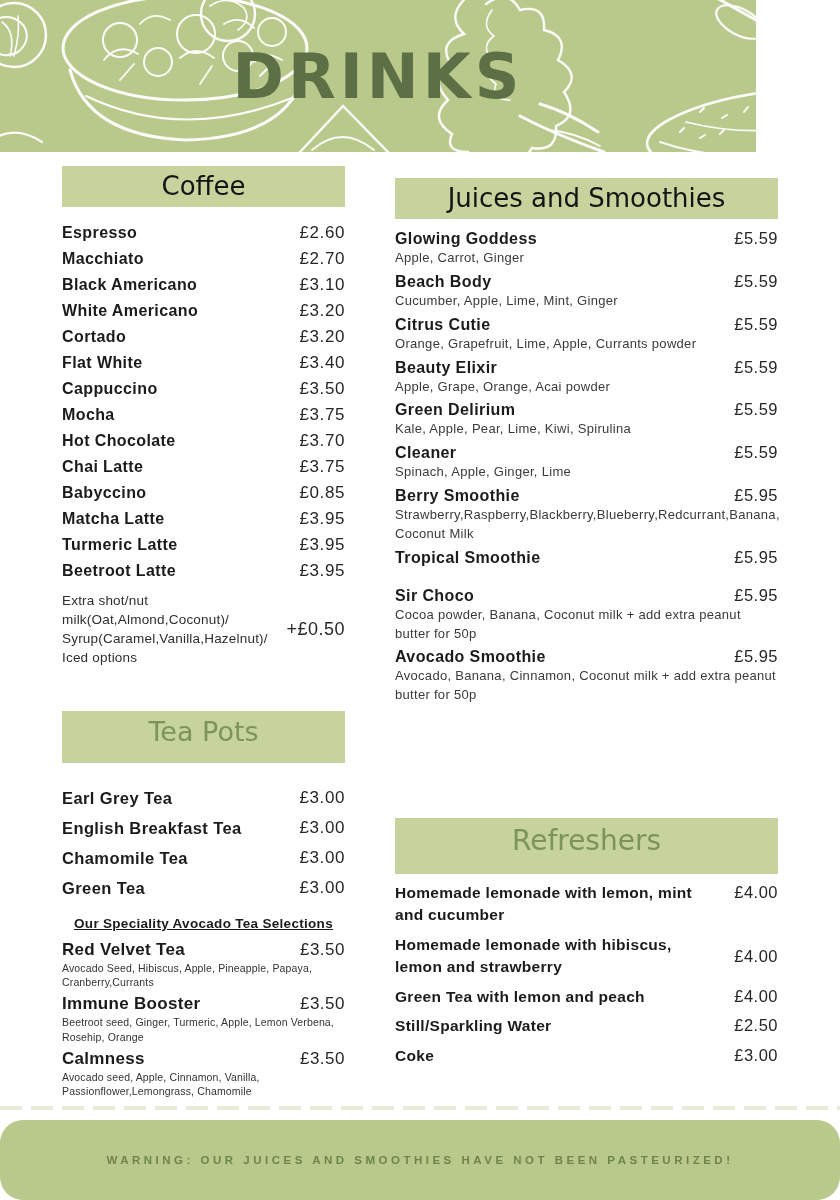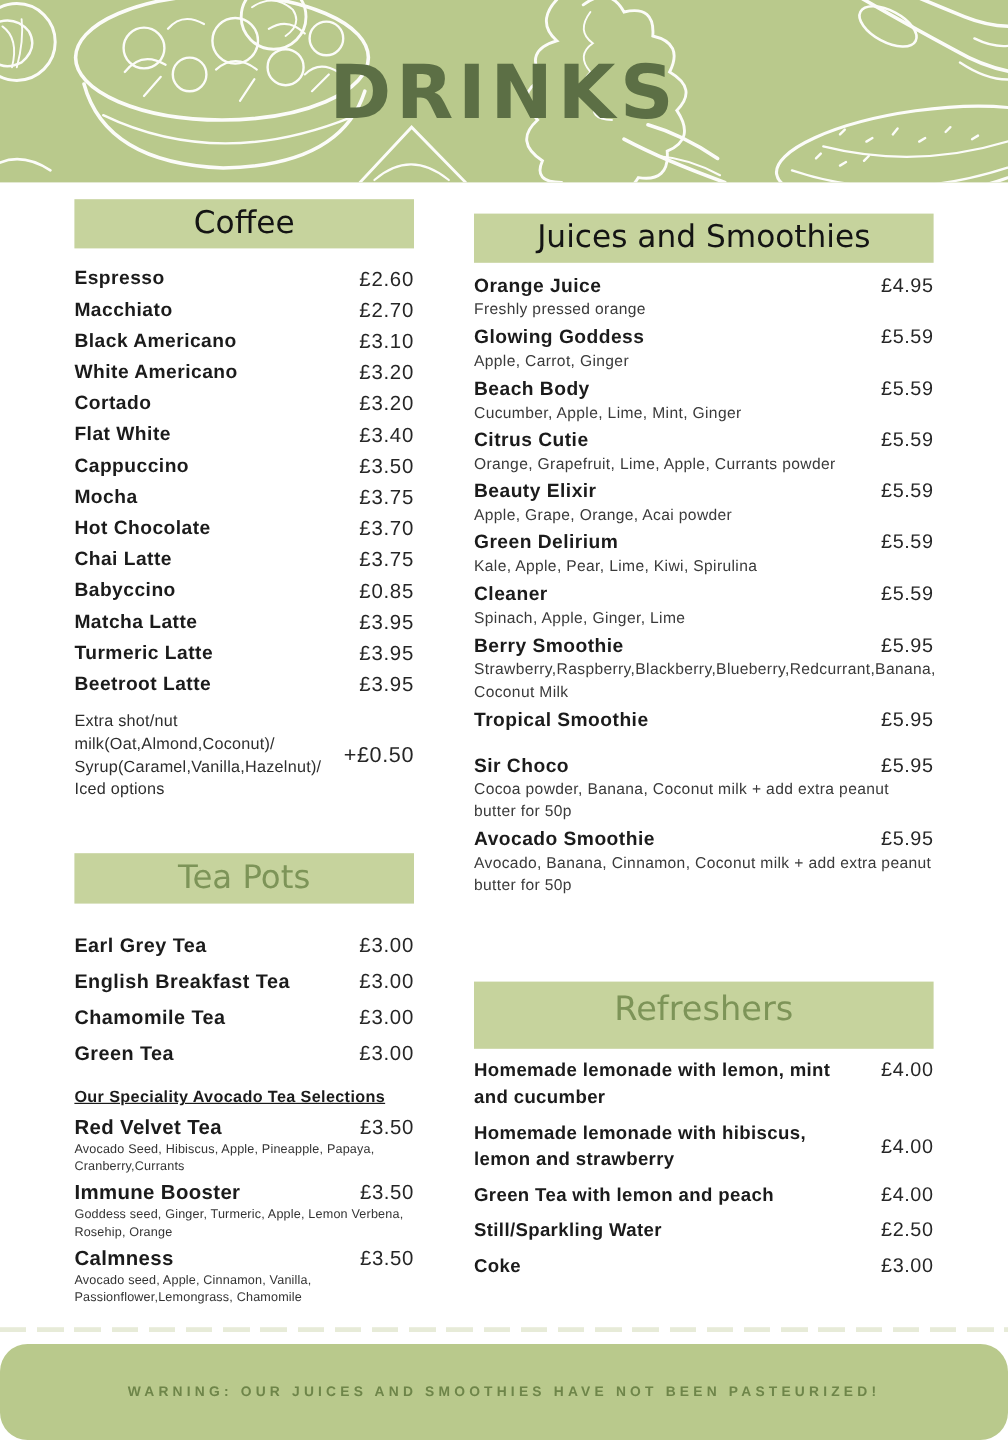--- a/index.html
+++ b/index.html
@@ -8,21 +8,21 @@
     position:relative;
     background:#ffffff;
     font-family:"Liberation Sans", sans-serif;
     overflow:hidden;
     color:#1b1b1b;
   }
 
   
   .top-banner {
     position:absolute; top:0; left:0;
-    width:840px; height:152px;
+    width:756px; height:152px;
     background:#b9c98c;
     overflow:hidden;
   }
   .top-banner svg { position:absolute; top:0; left:0; }
   .menu-title {
     position:absolute; top:40px; left:0; width:100%;
     text-align:center;
     font-size:62px; font-weight:800; letter-spacing:4px;
     color:#5c6f45;
     font-family:"DejaVu Sans","Liberation Sans",sans-serif;
@@ -34,39 +34,40 @@
   .tea-section        { position:absolute; left:62px;  top:711px; width:283px; }
   .refreshers-section { position:absolute; left:395px; top:818px; width:383px; }
 
   .section-bar {
     background:#c6d39d;
     text-align:center;
     font-family:"DejaVu Sans","Liberation Sans",sans-serif;
   }
   .bar-coffee    { height:41px; line-height:41px; font-size:26px; color:#141414; }
   .bar-juices    { height:41px; line-height:41px; font-size:26px; color:#141414; }
-  .bar-tea       { height:42px; line-height:42px; font-size:27px; color:#7d9458; }
+  .bar-tea       { height:52px; line-height:42px; font-size:27px; color:#7d9458; }
   .bar-refresh   { height:56px; line-height:46px; font-size:28px; color:#7d9458; }
 
   
   .coffee-list { margin-top:13px; }
   .coffee-list .row { display:flex; justify-content:space-between; align-items:center; height:26px; }
   .name  { font-weight:700; font-size:16px; letter-spacing:0.4px; color:#1b1b1b; }
   .price { font-size:17px; font-weight:400; color:#262626; letter-spacing:0.6px; }
 
   .extra-row { display:flex; justify-content:space-between; align-items:center; margin-top:7px; }
   .extra-label { width:208px; font-size:13.5px; line-height:1.42; color:#2e2e2e; letter-spacing:0.2px; }
   .extra-price { font-size:18px; color:#262626; letter-spacing:0.5px; }
 
   .tea-list { margin-top:20px; }
   .tea-list .row { display:flex; justify-content:space-between; align-items:center; height:30px; }
   .tea-list .name { font-size:16.5px; }
 
   .spec-heading {
     margin:13px 0 9px;
+    text-align:center;
     font-size:13.5px; font-weight:700; letter-spacing:0.3px;
     text-decoration:underline;
     color:#1b1b1b;
   }
   .spec-item .srow { display:flex; justify-content:space-between; align-items:baseline; }
   .spec-item .sname { font-size:17px; font-weight:700; letter-spacing:0.3px; }
   .spec-item .sprice { font-size:17px; color:#262626; letter-spacing:0.5px; }
   .spec-item .sdesc { font-size:10.5px; color:#333; letter-spacing:0.15px; line-height:1.35; margin:1px 0 5px; }
 
   
@@ -240,41 +241,34 @@
         <span class="sname">Red Velvet Tea</span>
         <span class="sprice">£3.50</span>
       </div>
     <div class="sdesc">Avocado Seed, Hibiscus, Apple, Pineapple, Papaya, Cranberry,Currants</div>
   </div>
   <div class="spec-item">
     <div class="srow">
         <span class="sname">Immune Booster</span>
         <span class="sprice">£3.50</span>
       </div>
-    <div class="sdesc">Goddess seed, Ginger, Turmeric, Apple, Lemon Verbena, Rosehip, Orange</div>
+    <div class="sdesc">Beetroot seed, Ginger, Turmeric, Apple, Lemon Verbena, Rosehip, Orange</div>
   </div>
   <div class="spec-item">
     <div class="srow">
         <span class="sname">Calmness</span>
         <span class="sprice">£3.50</span>
       </div>
     <div class="sdesc">Avocado seed, Apple, Cinnamon, Vanilla, Passionflower,Lemongrass, Chamomile</div>
   </div>
 </div>
 
 <div class="col-right">
   <div class="section-bar bar-juices">Juices and Smoothies</div>
   <div class="juice-list">
-    <div class="jitem">
-      <div class="jrow">
-          <span class="jname">Orange Juice</span>
-          <span class="jprice">£4.95</span>
-        </div>
-      <div class="jdesc">Freshly pressed orange</div>
-    </div>
     <div class="jitem">
       <div class="jrow">
           <span class="jname">Glowing Goddess</span>
           <span class="jprice">£5.59</span>
         </div>
       <div class="jdesc">Apple, Carrot, Ginger</div>
     </div>
     <div class="jitem">
       <div class="jrow">
           <span class="jname">Beach Body</span>

